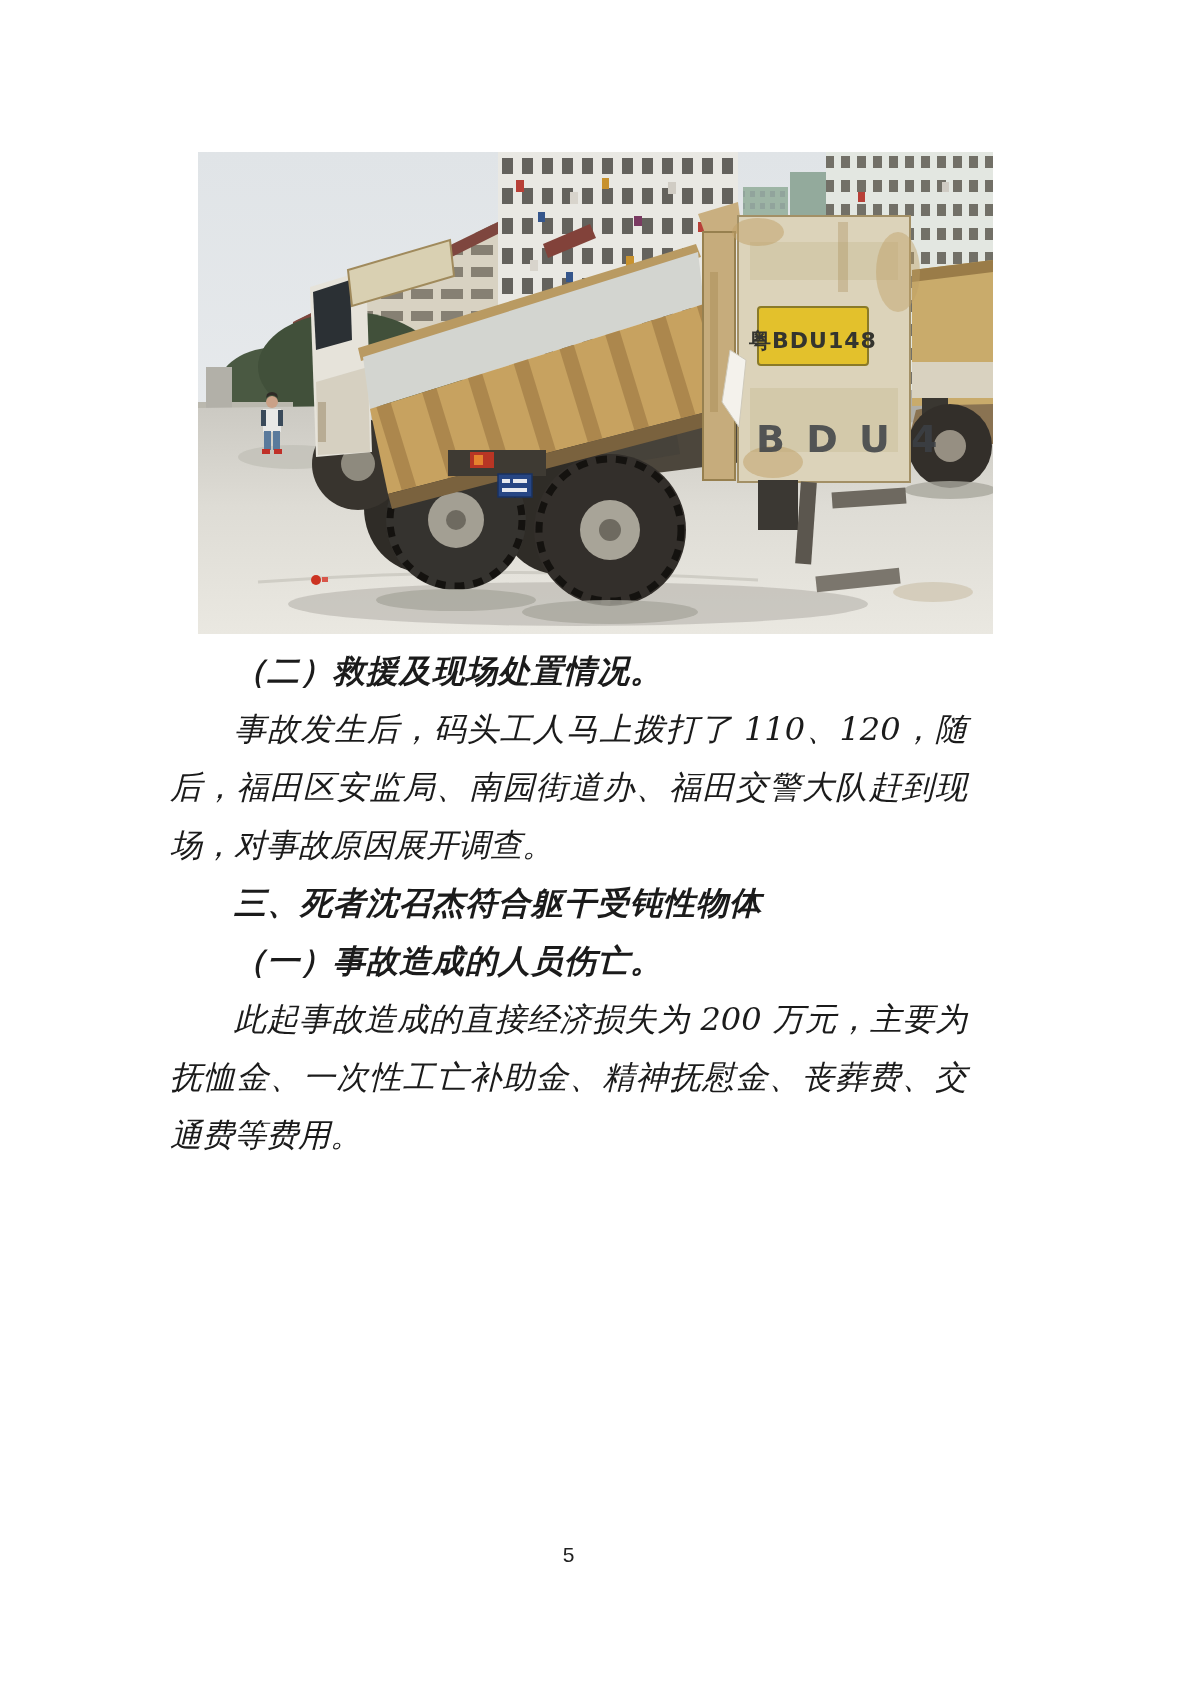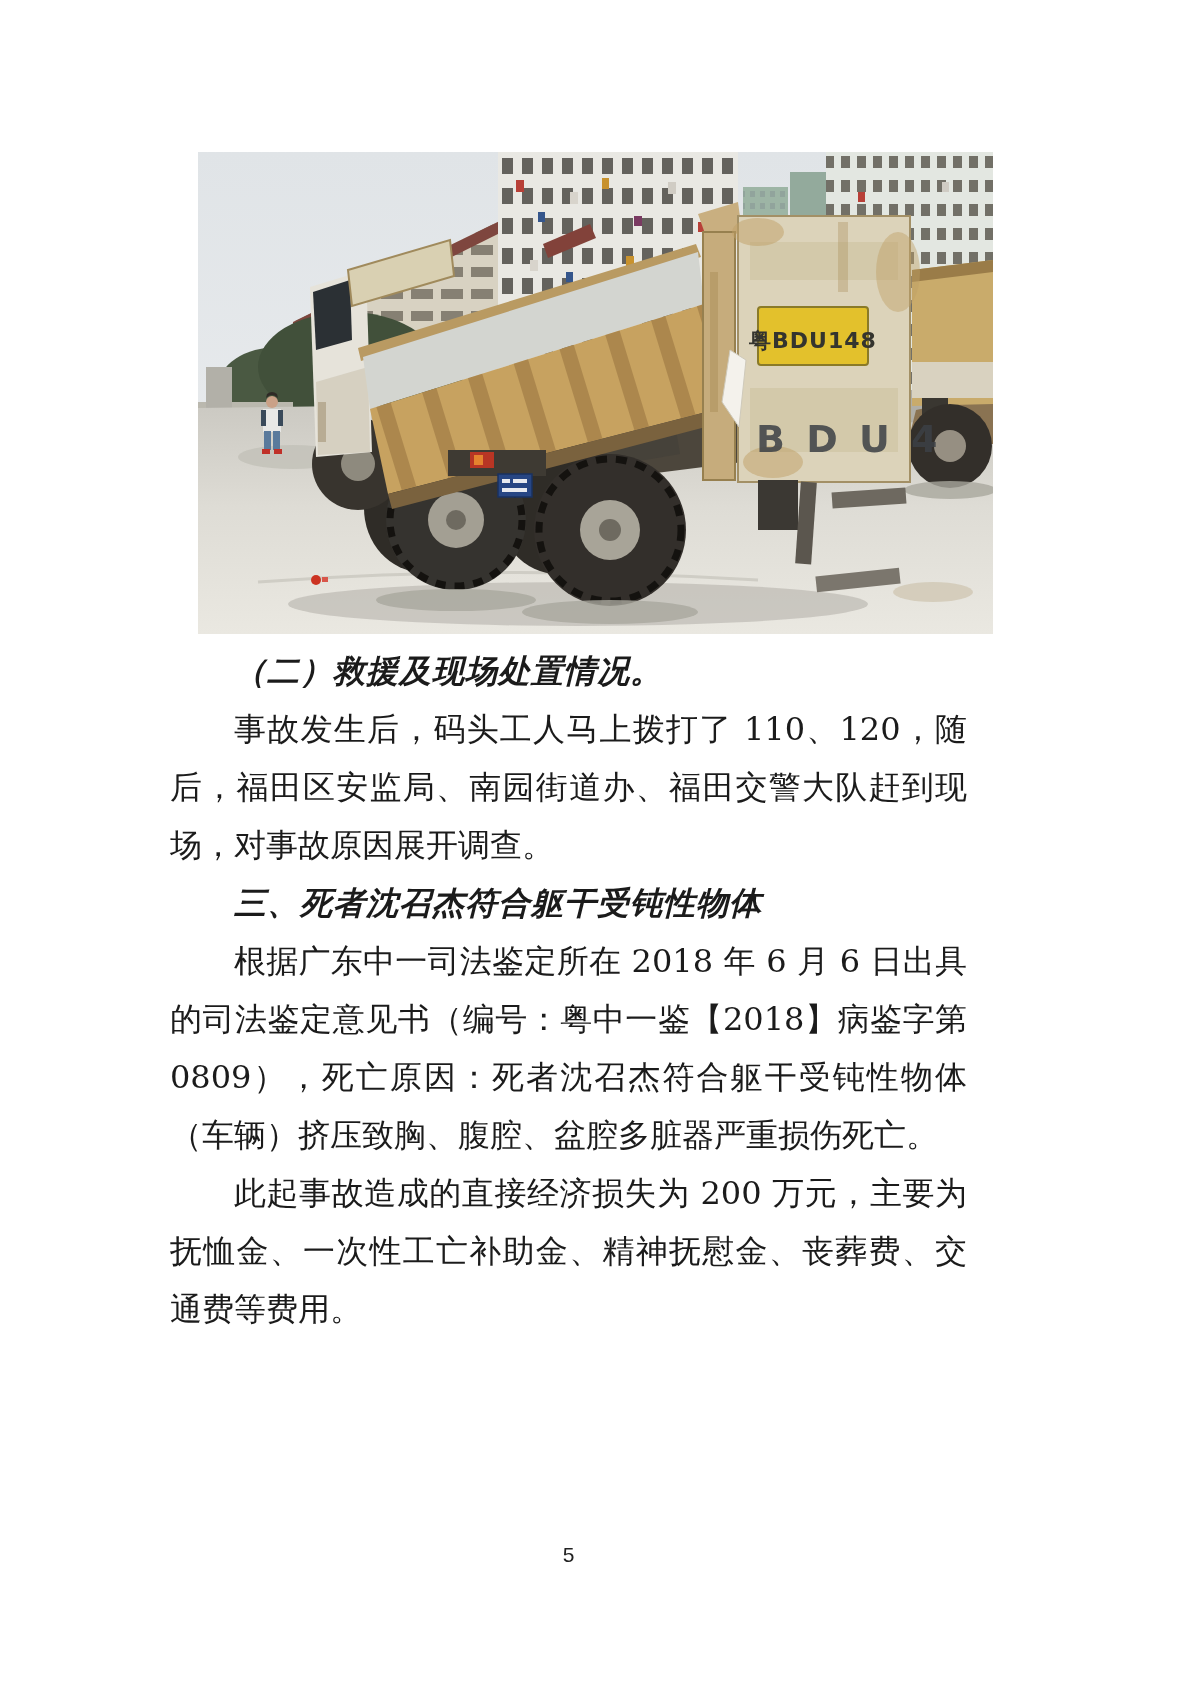--- a/index.html
+++ b/index.html
@@ -11,21 +11,21 @@
   .page{position:absolute;inset:0;background:#ffffff;}
   .photo{
     position:absolute;left:198px;top:152px;width:795px;height:482px;margin:0;
     overflow:hidden;background:#fde047;
   }
   .photo svg{display:block;}
   .content{
     position:absolute;left:170px;top:642px;width:797px;
     font-size:32px;line-height:58px;text-align:justify;
   }
-  .content p{margin:0;text-indent:2em;text-align:justify;}
+  .content p{margin:0;text-indent:2em;text-align:justify;font-style:italic;}
   .content h3{
     margin:0;font-size:32px;line-height:58px;font-weight:700;
     text-indent:2em;text-align:left;letter-spacing:1px;font-style:italic;
   }
   .footer{
     position:absolute;left:170px;top:1543px;width:797px;text-align:center;
     font-family:"Liberation Sans","DejaVu Sans",sans-serif;
     font-size:21px;color:#222;
   }
 </style>
@@ -246,18 +246,18 @@
           <rect x="618" y="420" width="84" height="16" fill="#7b766d" transform="rotate(-6 660 428)"></rect>
         </g>
       </g>
     </svg>
   </figure>
 
   <div class="content">
     <h3>（二）救援及现场处置情况。</h3>
     <p>事故发生后，码头工人马上拨打了 110、120，随后，福田区安监局、南园街道办、福田交警大队赶到现场，对事故原因展开调查。</p>
     <h3>三、死者沈召杰符合躯干受钝性物体</h3>
-    <p>根据广东中一司法鉴定所在 2018 年 6 月 6 日出具的司法鉴定意见书（编号：粤中一鉴【2018】病鉴字第 0809），死亡原因：死者沈召杰符合躯干受钝性物体（车辆）挤压致胸、腹腔、盆腔多脏器严重损伤死亡。</p>
+    <h3>（一）事故造成的人员伤亡。</h3>
     <p>此起事故造成的直接经济损失为 200 万元，主要为抚恤金、一次性工亡补助金、精神抚慰金、丧葬费、交通费等费用。</p>
   </div>
 
   <div class="footer">5</div>
 </div>
 
 </body></html>

